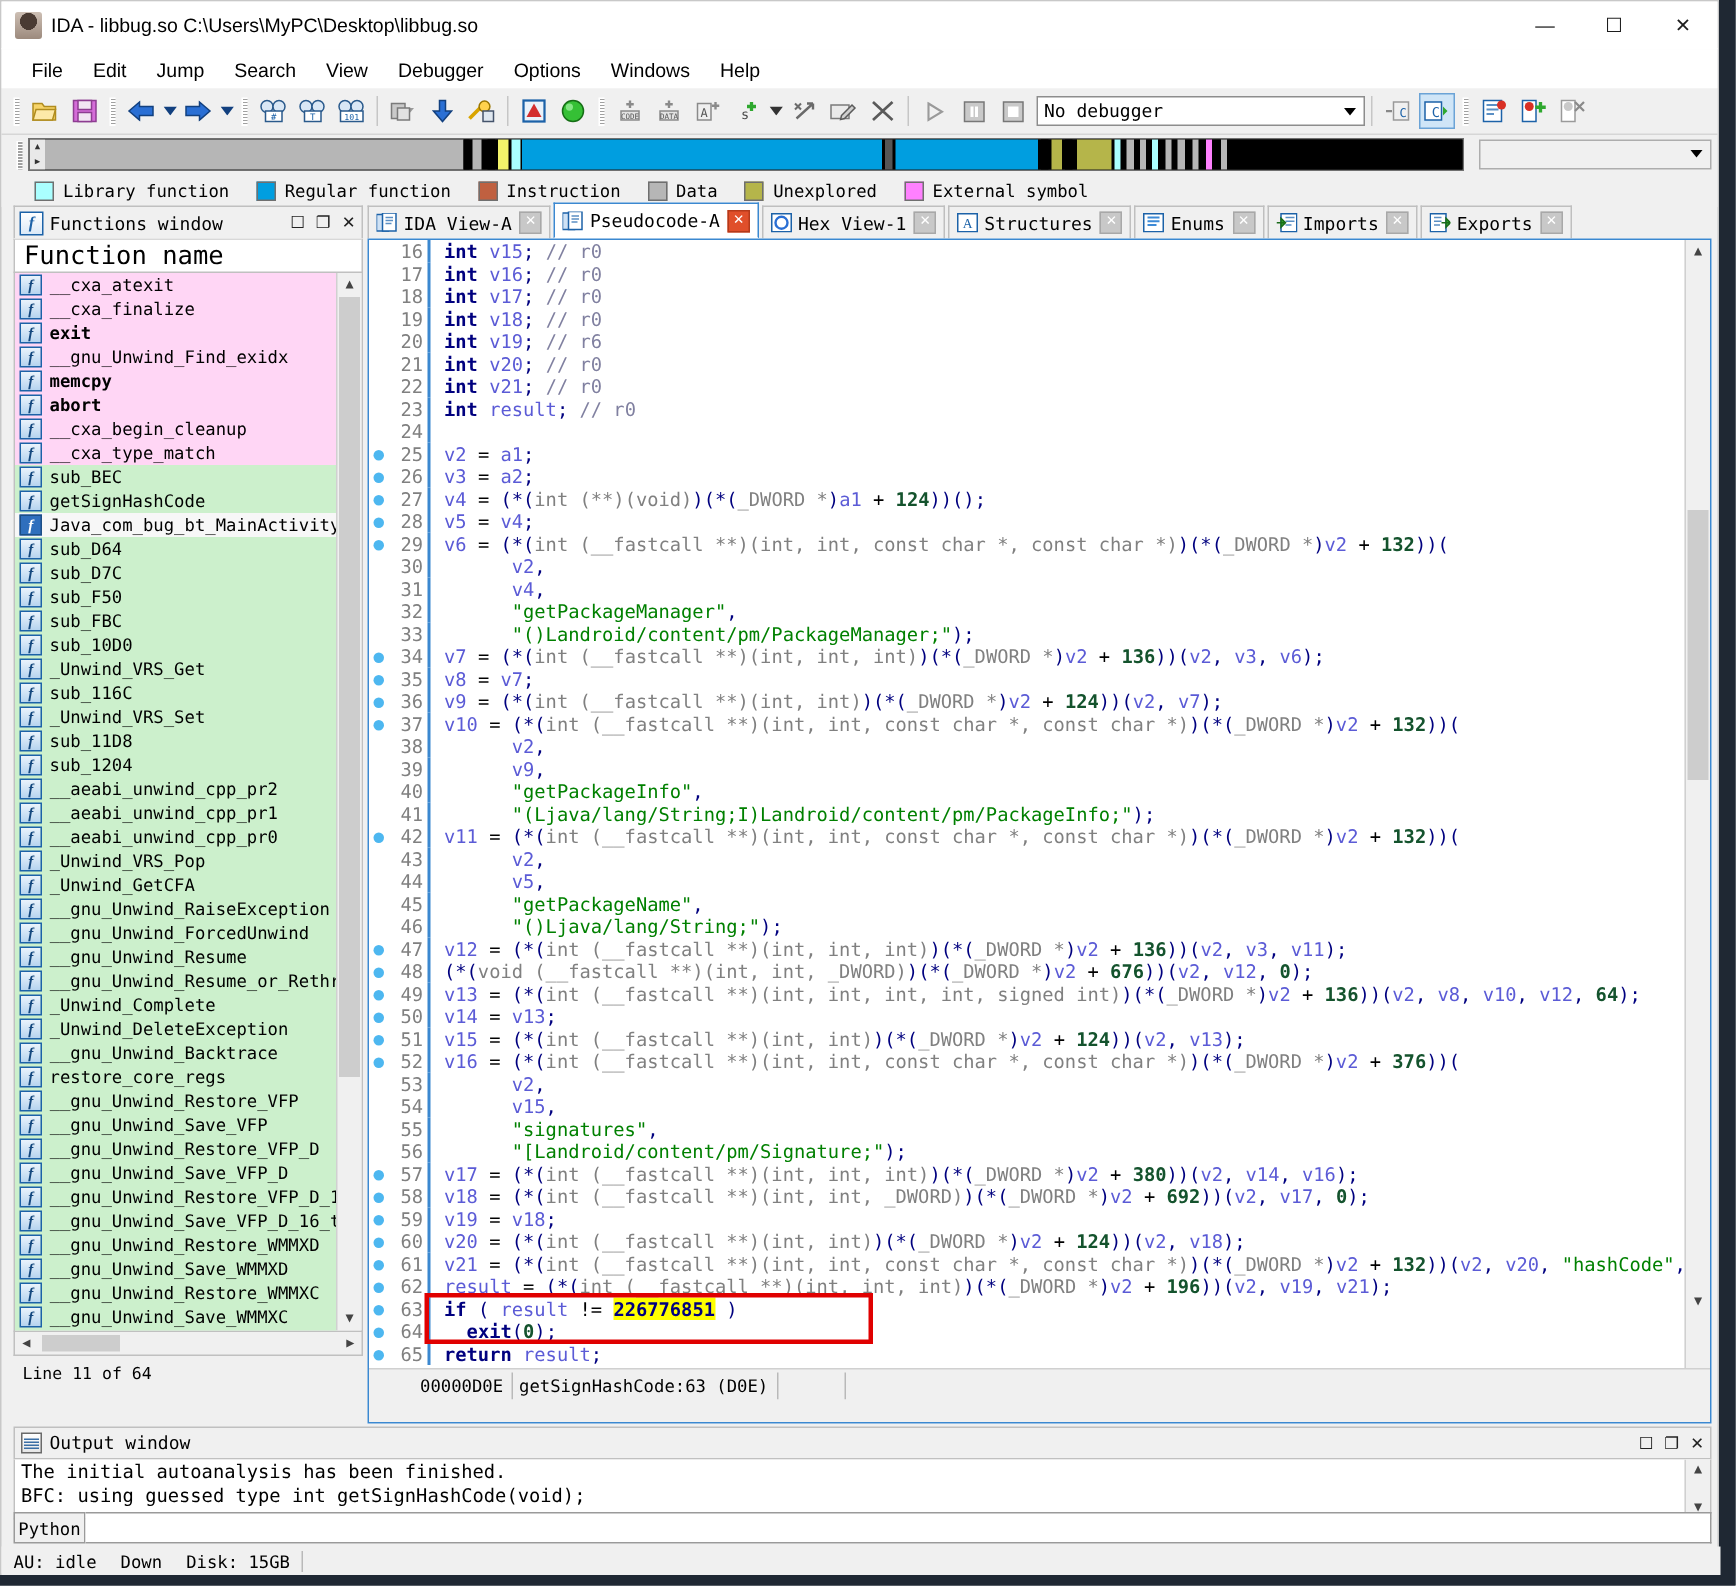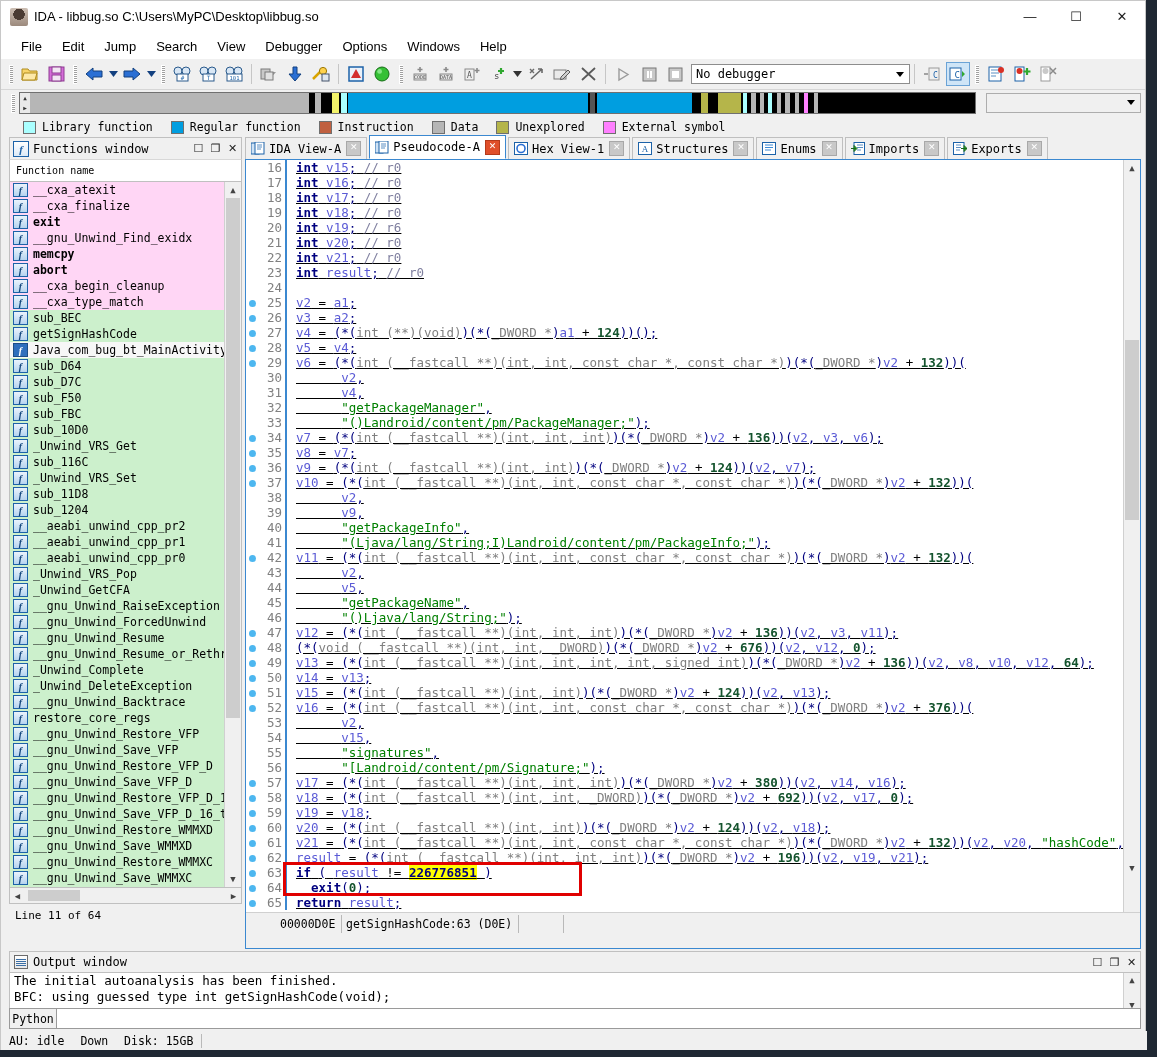--- a/index.html
+++ b/index.html
@@ -56,21 +56,21 @@
 
   
   .main{position:absolute;left:0;top:161px;width:1146px;height:790px;}
 
   
   .fnwin{position:absolute;left:8px;top:-25px;width:233px;height:795px;background:#f0f0f0;}
   .fnhead{height:22px;background:#f0f0f0;display:flex;align-items:center;border:1px solid #c0c0c0;border-bottom:none;box-sizing:border-box;}
   .fn-ico{width:14px;height:14px;margin:0 4px 0 3px;border:1px solid #1c62a8;background:linear-gradient(#ffffff,#dbe9f7);display:flex;align-items:center;justify-content:center;font-style:italic;font-family:"Liberation Serif",serif;font-size:11px;color:#1c62a8;font-weight:bold;flex:none;}
   .fnhead .ttl{font-family:"DejaVu Sans Mono",monospace;font-size:12px;color:#000;flex:1;}
   .fnhead .hb{width:17px;text-align:center;font-family:"Liberation Sans",sans-serif;font-size:11px;color:#222;cursor:default;}
-  .fncolhdr{height:23px;background:#ffffff;border:1px solid #c0c0c0;border-top:1px solid #d8d8d8;box-sizing:border-box;display:flex;align-items:center;padding-left:6px;font-family:"DejaVu Sans Mono",monospace;font-size:10px;color:#000;}
+  .fncolhdr{height:23px;background:#ffffff;border:1px solid #c0c0c0;border-top:1px solid #d8d8d8;box-sizing:border-box;display:flex;align-items:center;padding-left:6px;font-family:"DejaVu Sans Mono",monospace;font-size:17px;color:#000;}
   .fnlistwrap{position:relative;height:706px;border:1px solid #c0c0c0;border-top:none;box-sizing:border-box;background:#fff;overflow:hidden;}
   .fnlist{position:absolute;left:0;top:0;right:16px;bottom:0;overflow:hidden;}
   .fnrow{height:16px;display:flex;align-items:center;white-space:nowrap;font-family:"DejaVu Sans Mono",monospace;font-size:11.5px;color:#000;}
   .fnrow .ic{width:13px;height:12px;margin-left:3px;margin-right:5px;border:1px solid #1c62a8;background:linear-gradient(#eaf3fc,#b6d4ef);color:#13477e;font-family:"Liberation Serif",serif;font-style:italic;font-size:10px;font-weight:bold;display:flex;align-items:center;justify-content:center;flex:none;}
   .fnrow.pink{background:#ffd6f5;}
   .fnrow.green{background:#ccf0cc;}
   .fnrow.sel{background:#f7f7f7;}
   .fnrow.sel .ic{background:#2f6fbd;color:#fff;border-color:#1c4e86;}
   .fnrow .nm{overflow:hidden;}
   .fnrow .nm.b{font-weight:bold;}
@@ -91,21 +91,21 @@
   .tab.active .x{background:#e04f2a;border-color:#b53a1a;}
 
   
   .codepane{position:absolute;left:244px;top:-3px;width:896px;height:790px;background:#fff;border:1px solid #3b88d0;box-sizing:border-box;}
   .codearea{position:absolute;left:0;top:0;right:17px;bottom:36px;overflow:hidden;background:#fff;}
   .cline{height:15px;display:flex;align-items:center;white-space:nowrap;font-family:"DejaVu Sans Mono",monospace;font-size:12.5px;line-height:15px;}
   .bullet{width:12px;text-align:center;flex:none;}
   .bullet span{display:inline-block;width:7px;height:7px;border-radius:50%;background:#4db7f0;}
   .lnum{width:24px;text-align:right;color:#808080;flex:none;padding-right:3px;}
   .gut{width:2px;align-self:stretch;background:#3b88d0;margin-right:9px;flex:none;}
-  .ctext{white-space:pre;text-decoration:underline;}
+  .ctext{white-space:pre;}
   .kw{color:#00007f;font-weight:bold;}
   .ty{color:#808080;}
   .var{color:#5b5bd6;}
   .num{color:#14532d;font-weight:bold;}
   .str{color:#008000;}
   .cmt{color:#8080a0;}
   .pn{color:#00007f;}
   .fn{color:#00007f;font-weight:bold;}
   .hl{background:#ffff00;color:#00007f;font-weight:bold;}
   .codev{position:absolute;right:0;top:0;width:16px;bottom:36px;background:#f0f0f0;border-left:1px solid #d0d0d0;}

